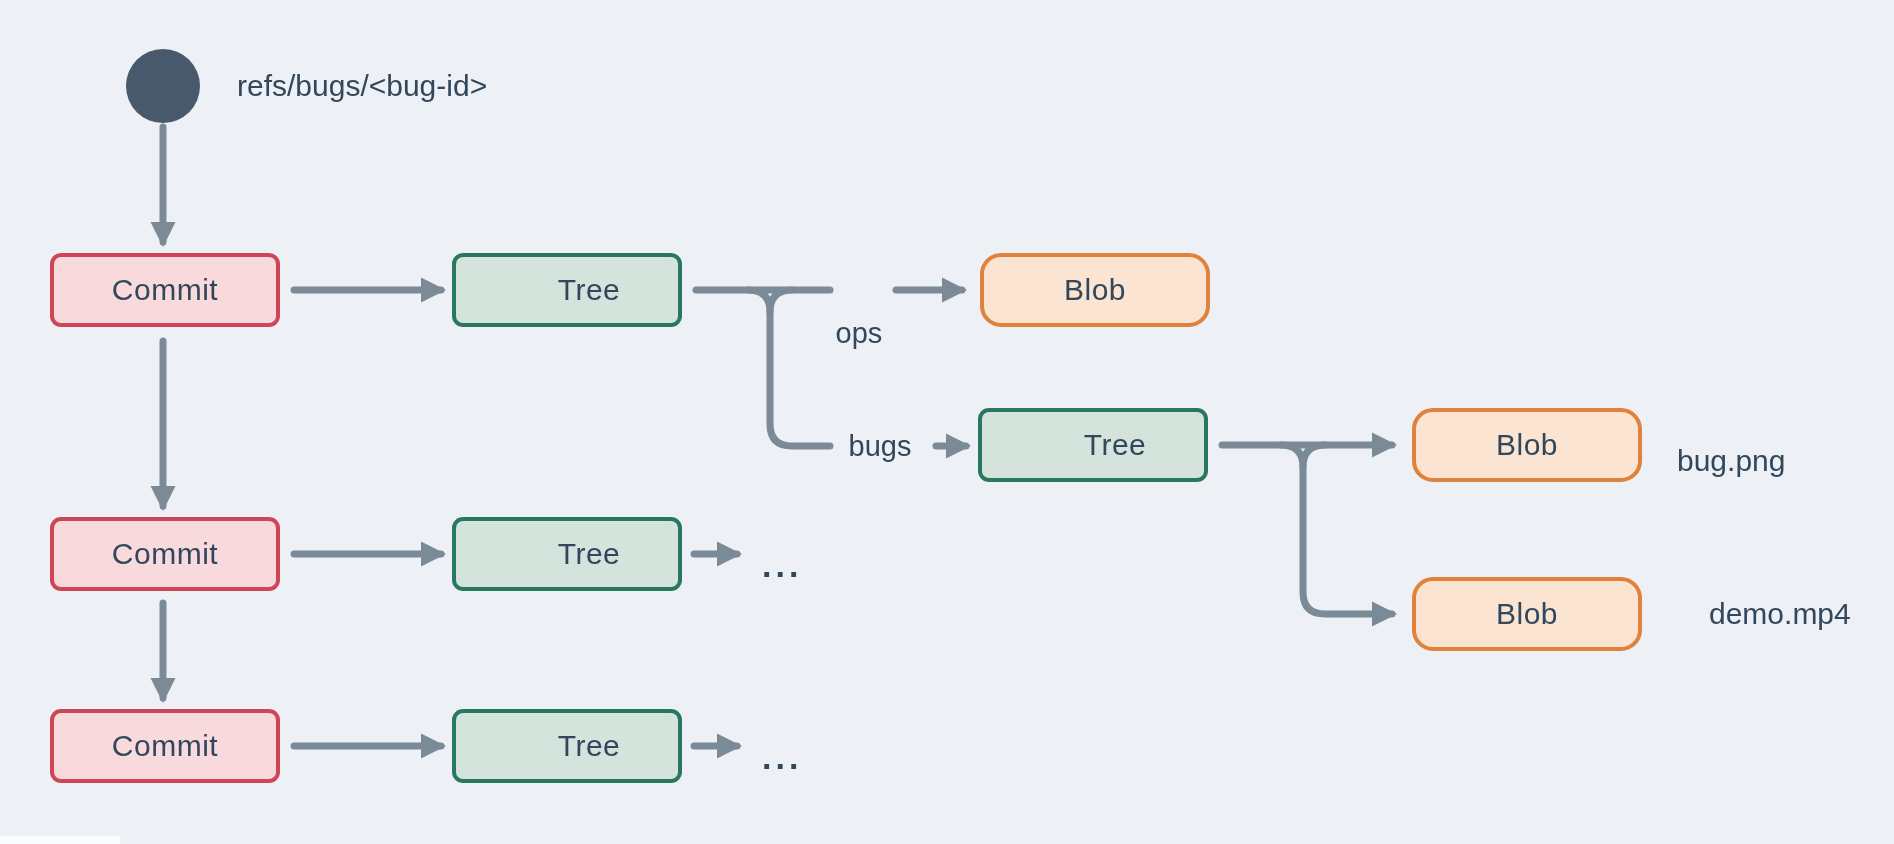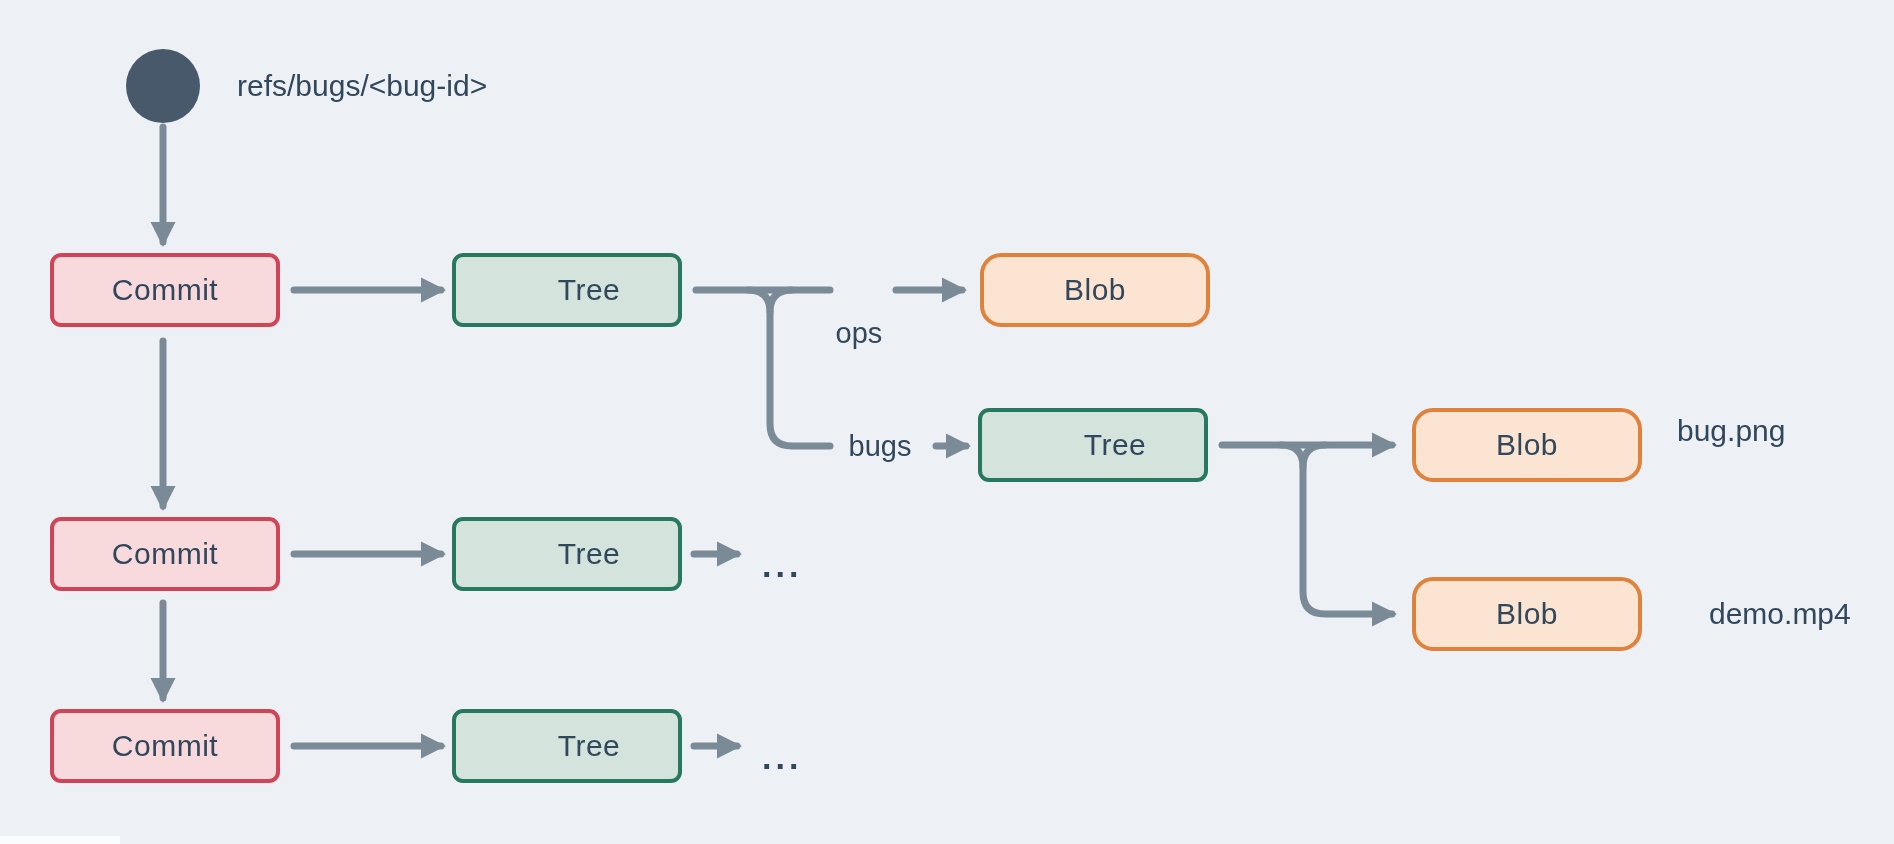--- a/index.html
+++ b/index.html
@@ -85,19 +85,19 @@
   <div class="dots" style="left:762px;top:548px;">...</div>
   <div class="dots" style="left:762px;top:740px;">...</div>
 
   <div class="edge-label" style="left:828px;top:271px;width:62px;height:38px;margin-top:43px;">ops</div>
   <div class="node blob" style="left:980px;top:253px;">Blob</div>
 
   <div class="edge-label" style="left:830px;top:427px;width:100px;height:38px;">bugs</div>
   <div class="node tree" style="left:978px;top:408px;">Tree</div>
 
   <div class="node blob" style="left:1412px;top:408px;">Blob</div>
-  <div class="label vcenter" style="left:1677px;top:412px;">bug.png</div>
+  <div class="label vcenter" style="left:1677px;top:442px;">bug.png</div>
 
   <div class="node blob" style="left:1412px;top:577px;">Blob</div>
   <div class="label vcenter" style="left:1677px;top:595px;margin-left:32px;">demo.mp4</div>
 
   <div class="bottom-strip"></div>
 </div>
 
 </body></html>

